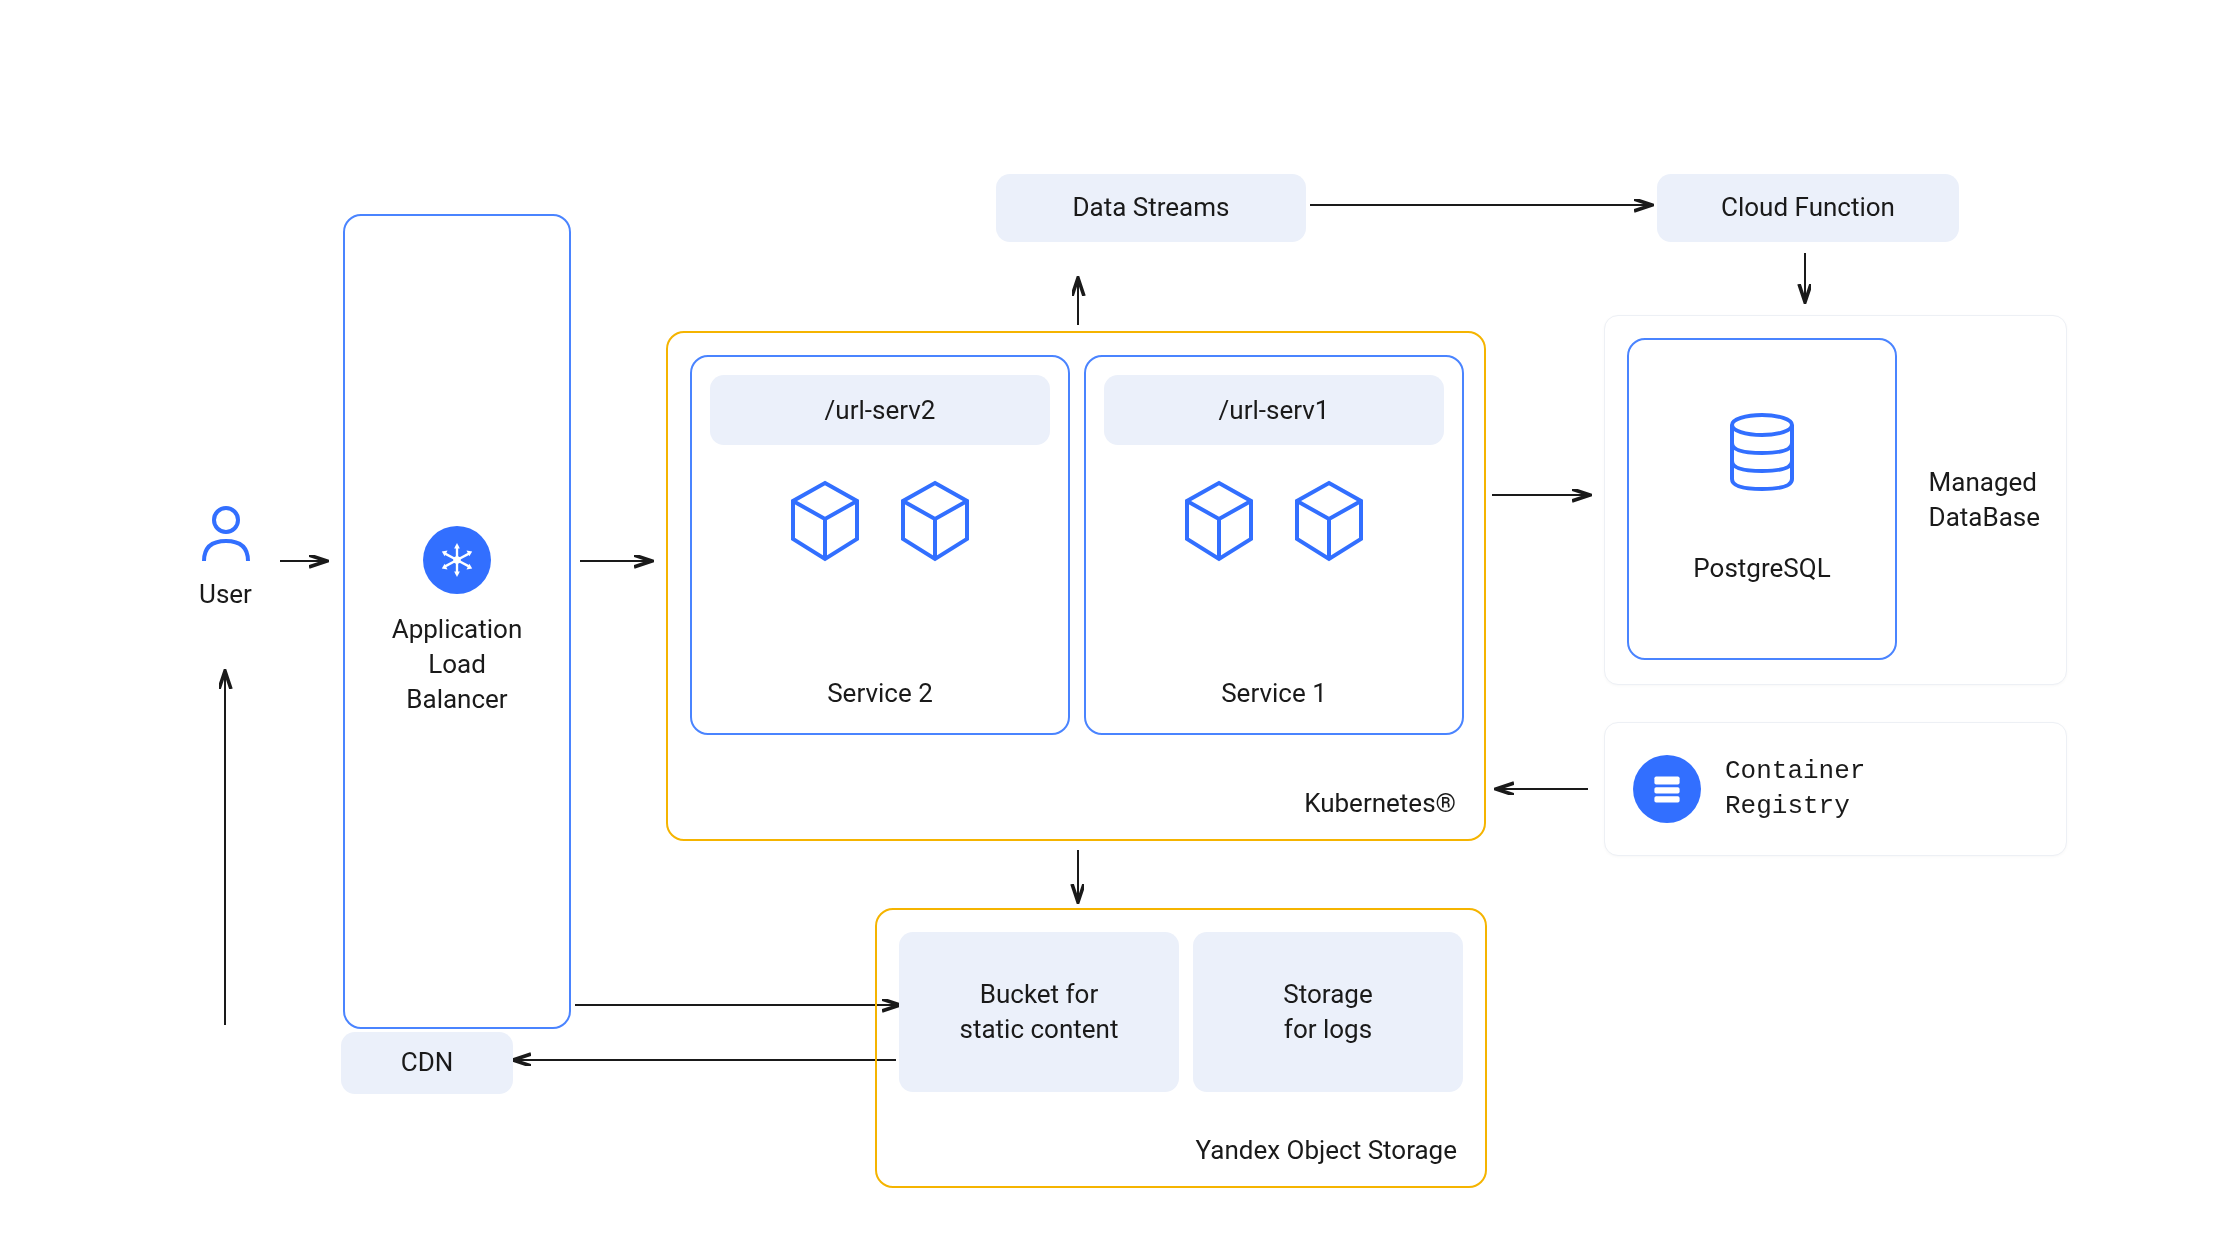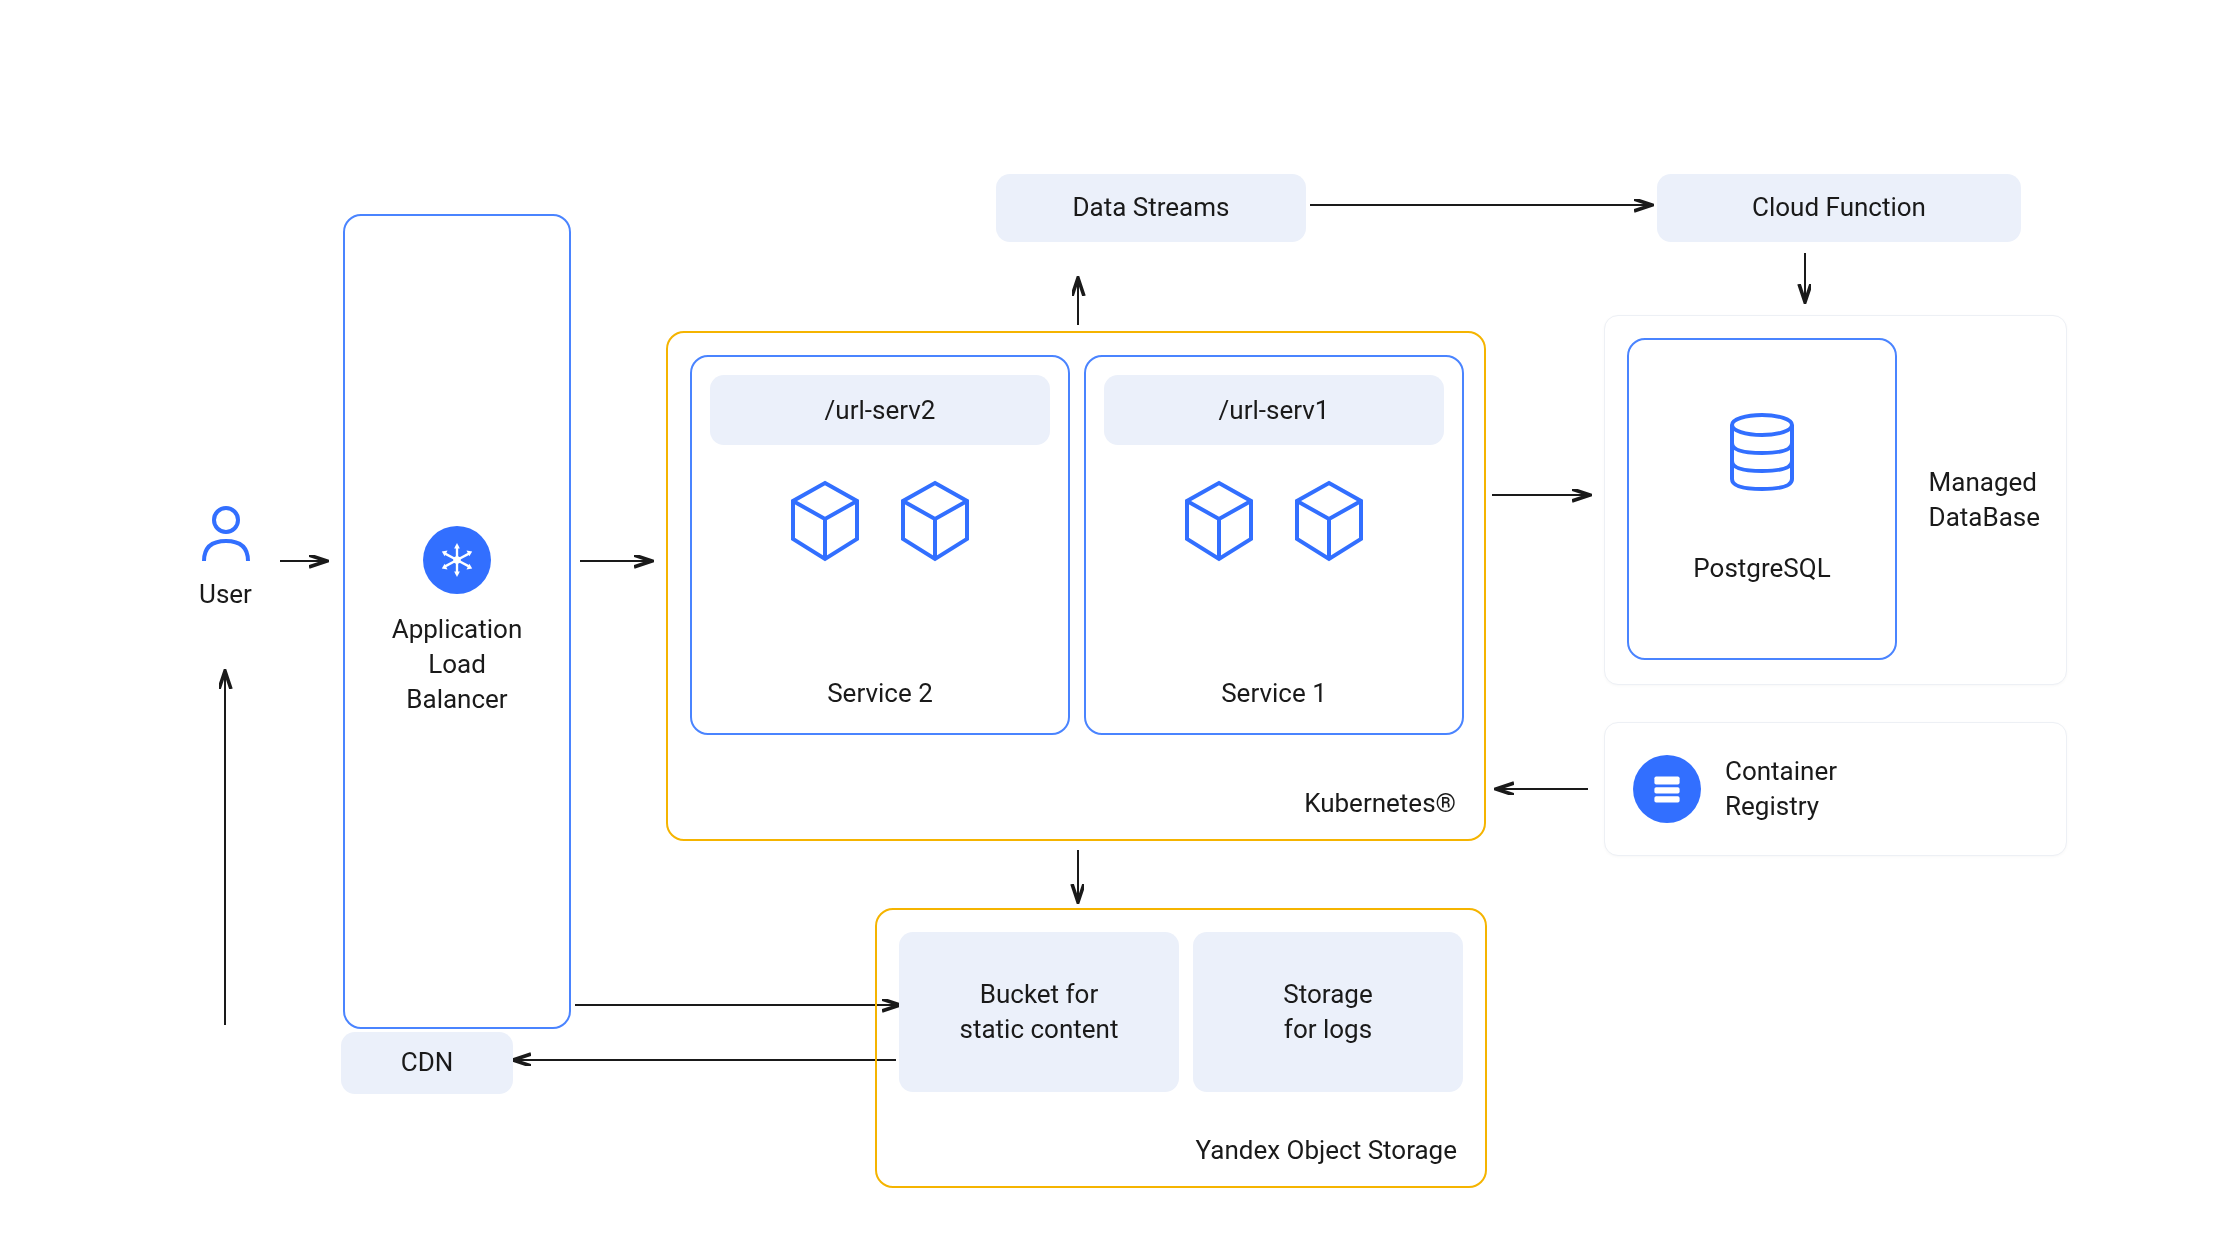--- a/index.html
+++ b/index.html
@@ -122,21 +122,21 @@
 </div>
 
 <div class="node lightblue-box" style="left:341px; top:1032px; width:172px; height:62px;">
   <div class="label">CDN</div>
 </div>
 
 <div class="node lightblue-box" style="left:996px; top:174px; width:310px; height:68px;">
   <div class="label">Data Streams</div>
 </div>
 
-<div class="node lightblue-box" style="left:1657px; top:174px; width:364px; height:68px;justify-content:center;">
+<div class="node lightblue-box" style="left:1657px; top:174px; width:302px; height:68px;justify-content:center;">
   <div class="label">Cloud Function</div>
 </div>
 
 <div class="orange-border-box" style="position:absolute; left:666px; top:331px; width:820px; height:510px;">
   <div class="label" style="position:absolute; right:28px; bottom:18px;">Kubernetes®</div>
 
   <div class="blue-border-box" style="position:absolute; left:22px; top:22px; width:380px; height:380px;">
     <div class="lightblue-box" style="position:absolute; left:18px; top:18px; right:18px; height:70px; display:flex; align-items:center; justify-content:center;">
       <span>/url-serv2</span>
     </div>
@@ -191,21 +191,21 @@
       <path d="M9 14 L9 68 Q9 78 39 78 Q69 78 69 68 L69 14" fill="none" stroke="#326fff" stroke-width="4"></path>
       <path d="M9 32 Q9 42 39 42 Q69 42 69 32" fill="none" stroke="#326fff" stroke-width="4"></path>
       <path d="M9 50 Q9 60 39 60 Q69 60 69 50" fill="none" stroke="#326fff" stroke-width="4"></path>
     </svg>
     <div class="label" style="margin-top:20px">PostgreSQL</div>
   </div>
   <div class="label" style="position:absolute; right:26px; top:50%; transform:translateY(-50%); white-space:pre-line; text-align:left;">Managed
 DataBase</div>
 </div>
 
-<div class="white-card" style="position:absolute; left:1604px; top:722px; width:463px; height:134px; display:flex; align-items:center; padding-left:28px; gap:24px;">
+<div class="white-card" style="position:absolute; left:1604px; top:722px; width:463px; height:134px; display:flex; align-items:center; padding-left:28px; gap:24px;font-family:Liberation Mono, monospace;">
   <div class="icon-circle">
     <svg width="36" height="36" viewBox="0 0 40 40">
       <rect x="6" y="6" width="28" height="9" rx="2" fill="#fff"></rect>
       <rect x="6" y="18" width="28" height="7" rx="2" fill="#fff"></rect>
       <rect x="6" y="28" width="28" height="7" rx="2" fill="#fff"></rect>
     </svg>
   </div>
   <div class="label" style="white-space:pre-line; text-align:left;">Container
 Registry</div>
 </div>

